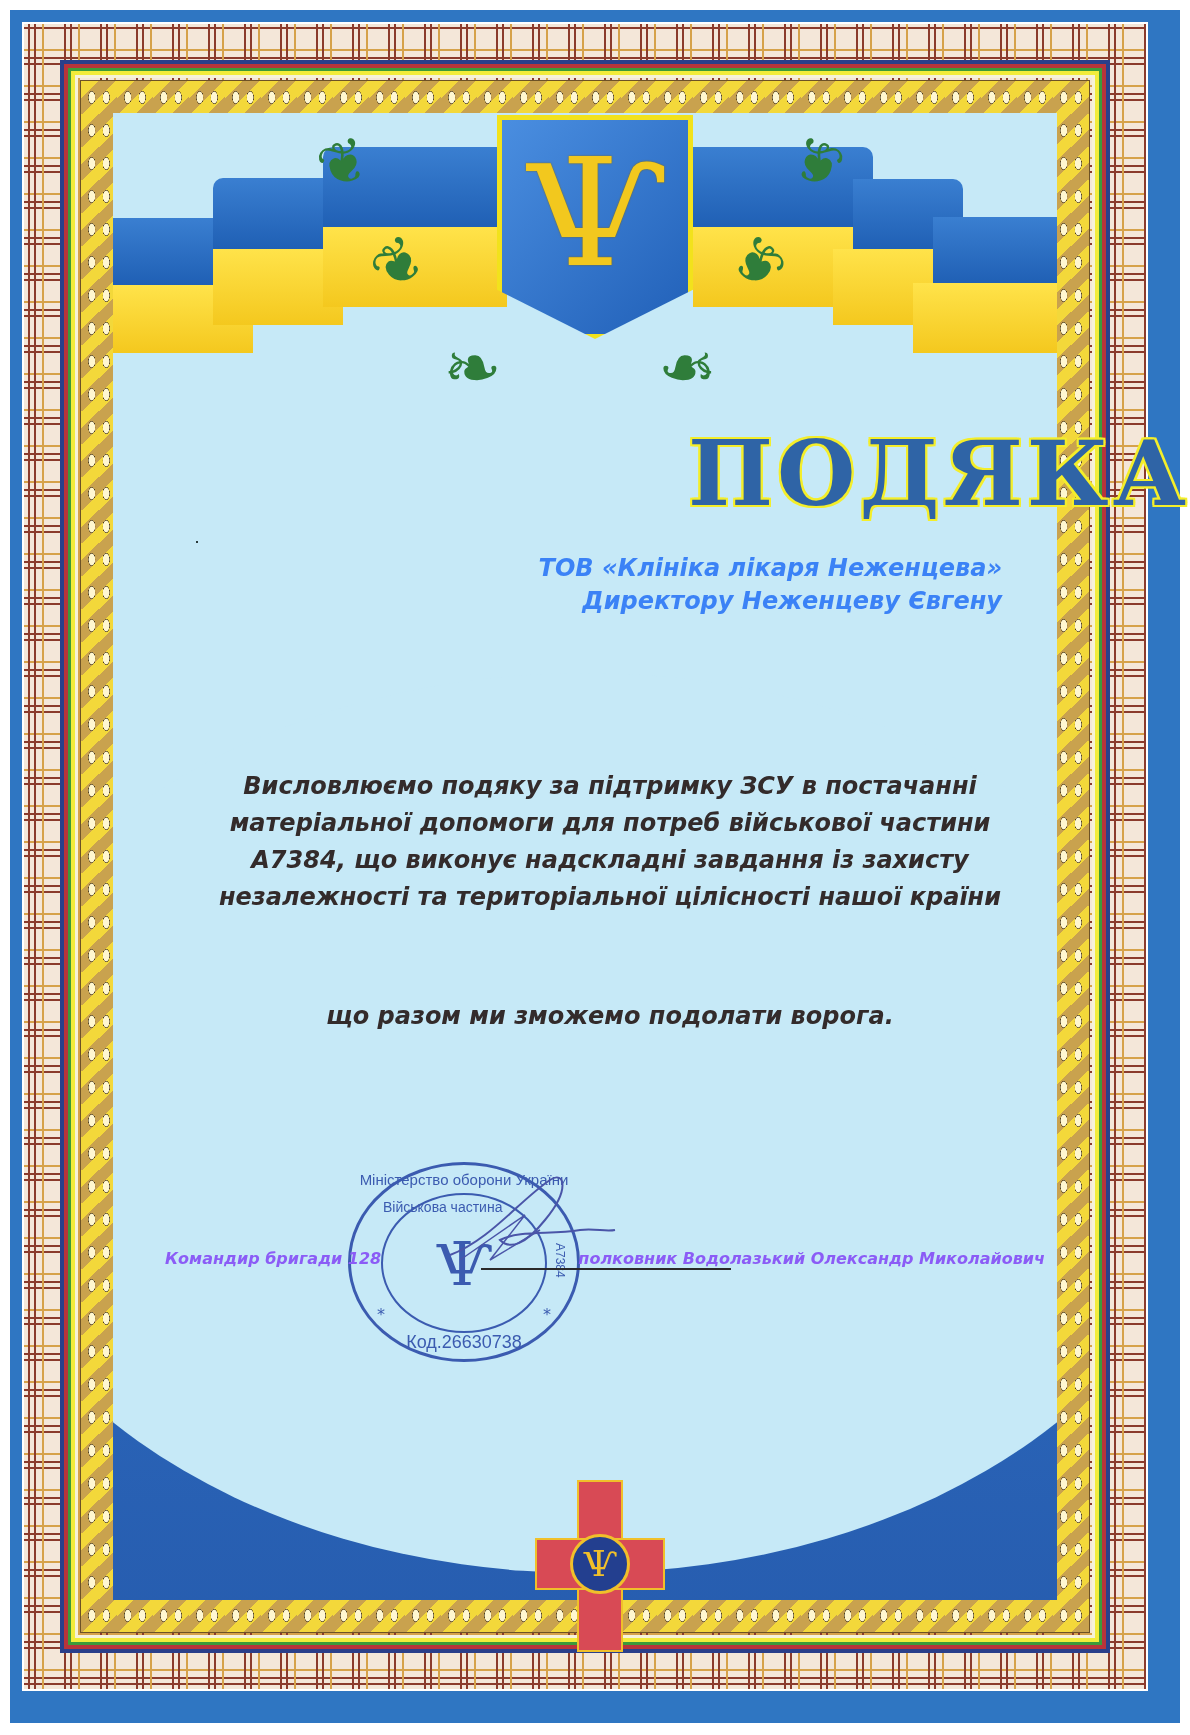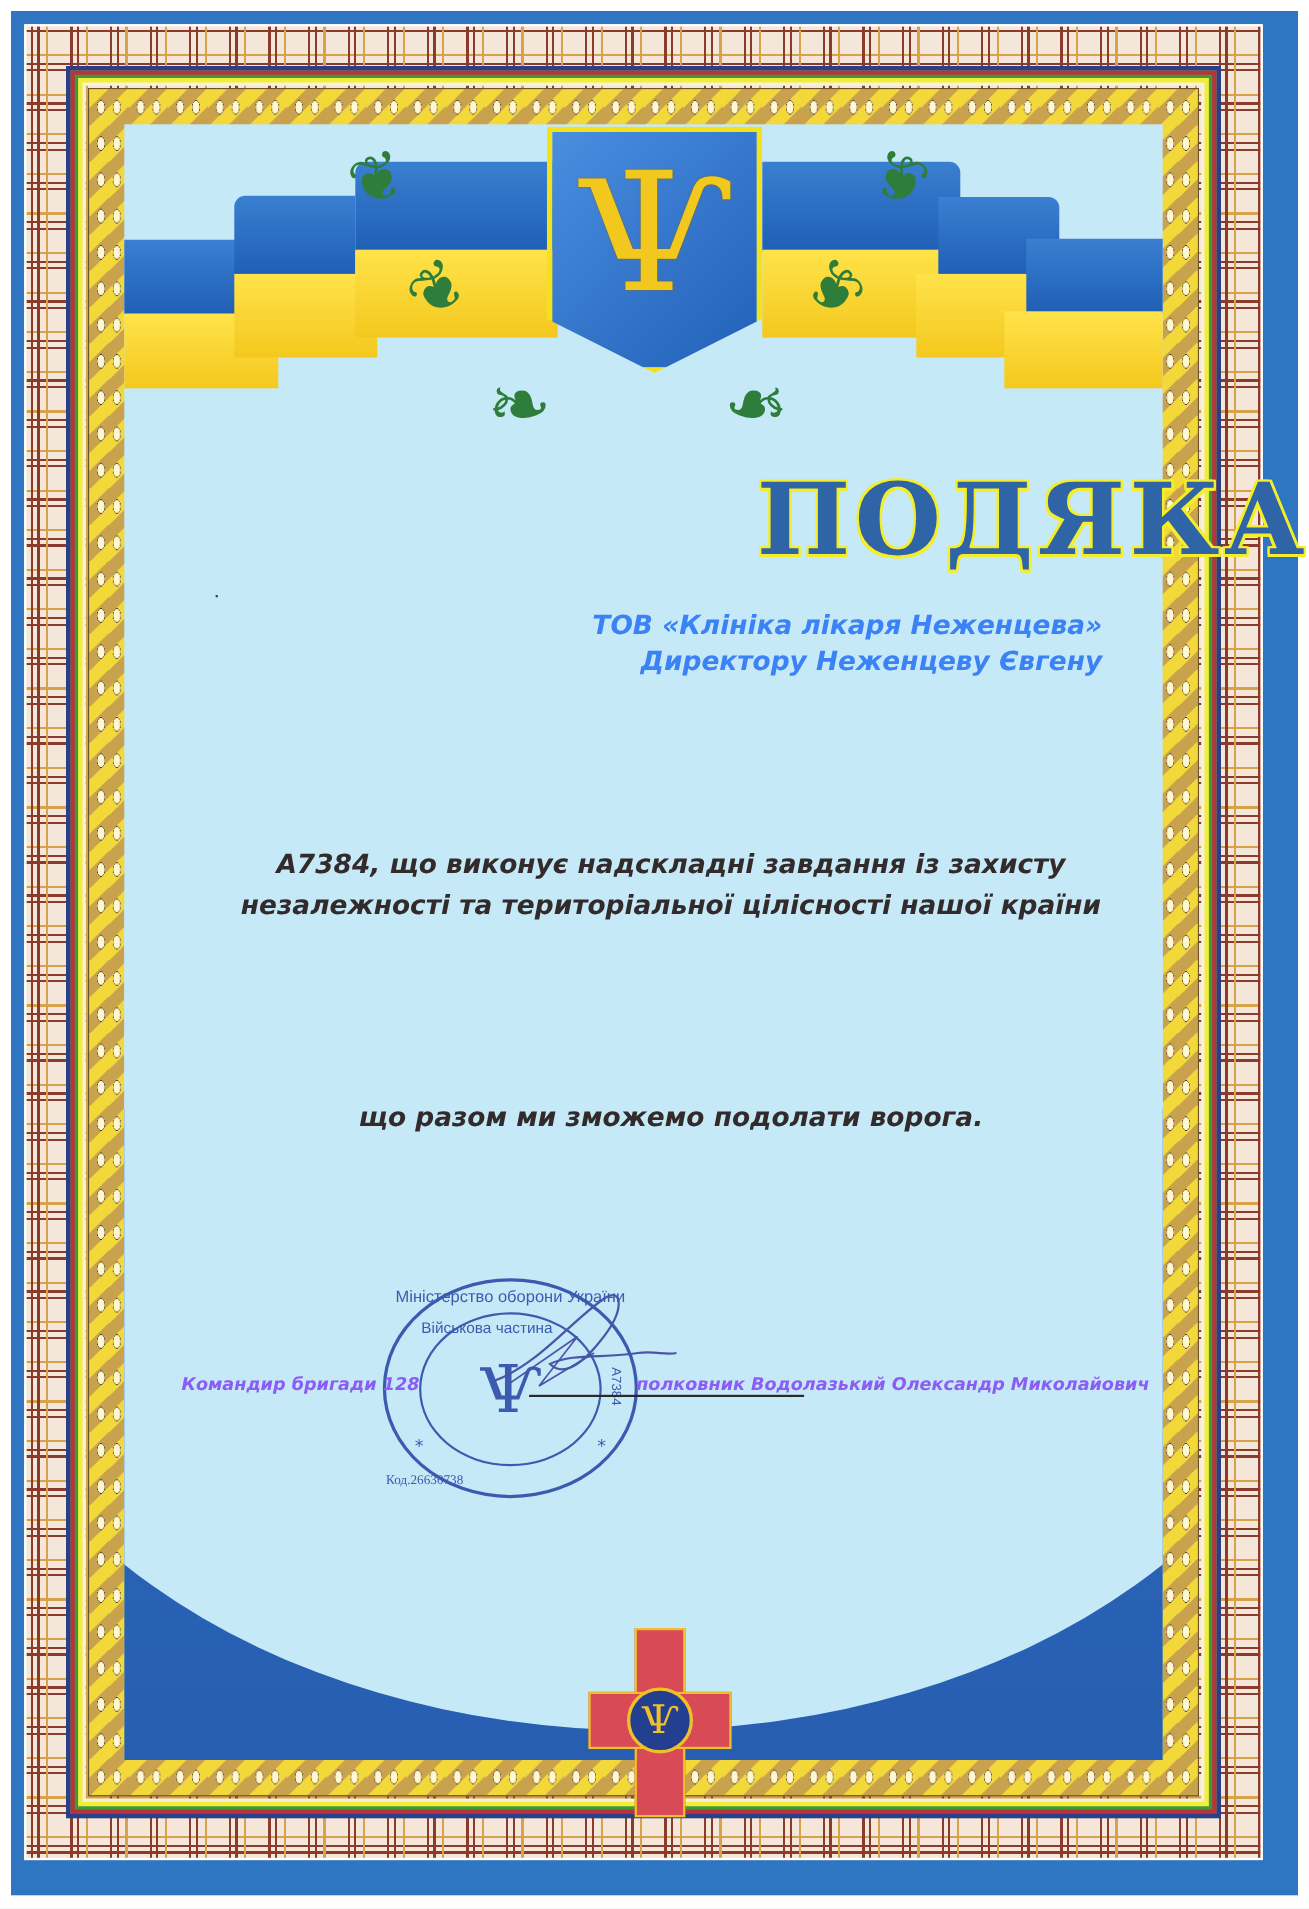--- a/index.html
+++ b/index.html
@@ -88,21 +88,21 @@
   .sig-right { position: absolute; right: 0; top: 0; }
   .sig-line { position: absolute; left: 316px; width: 250px; top: 19px; border-top: 2px solid #2a2a2a; }
 
   .stamp {
     position: absolute; left: 348px; top: 1162px; width: 232px; height: 200px;
     border: 3px solid #3b5bb0; border-radius: 50%; color: #3b5bb0;
   }
   .stamp-inner { position: absolute; left: 30px; top: 28px; width: 166px; height: 140px; border: 2px solid #3b5bb0; border-radius: 50%; }
   .stamp-text-top { position: absolute; left: 0; right: 0; top: 6px; text-align: center; font-size: 15px; font-family: "Liberation Sans", sans-serif; }
   .stamp-text-mid { position: absolute; left: 0; right: 0; top: 26px; text-align: left; font-size: 14px; font-family: "Liberation Sans", sans-serif; }
-  .stamp-text-bot { position: absolute; left: 0; right: 0; bottom: 6px; text-align: left; font-size: 12px; font-family: Liberation Serif, serif; }
+  .stamp-text-bot { position: absolute; left: 0; right: 0; bottom: 6px; text-align: center; font-size: 18px; font-family: Liberation Sans, sans-serif; }
   .stamp-unit { position: absolute; right: 10px; top: 78px; font-size: 12px; writing-mode: vertical-rl; font-family: "Liberation Sans", sans-serif; }
   .stamp-trident { position: absolute; left: 0; right: 0; top: 34px; text-align: center; font-size: 60px; font-family: "DejaVu Serif", serif; }
   .stamp-star-l { position: absolute; left: 26px; top: 140px; font-size: 16px; }
   .stamp-star-r { position: absolute; right: 26px; top: 140px; font-size: 16px; }
   .signature-scribble { position: absolute; left: 430px; top: 1160px; width: 200px; height: 120px; }
 
   .cross-wrap { position: absolute; left: 535px; top: 1480px; width: 130px; height: 172px; }
   .cross-v { position: absolute; left: 42px; top: 0; width: 46px; height: 172px; background: #d84a55; border: 2px solid #f0c02a; }
   .cross-h { position: absolute; left: 0; top: 58px; width: 130px; height: 52px; background: #d84a55; border: 2px solid #f0c02a; }
   .cross-medal { position: absolute; left: 35px; top: 54px; width: 60px; height: 60px; border-radius: 50%; background: #233f8f; border: 3px solid #f0c02a; text-align: center; line-height: 54px; font-size: 36px; color: #f0c02a; font-family: "DejaVu Serif", serif; }
@@ -151,20 +151,22 @@
 <div class="title">ПОДЯКА</div>
 
 <div class="speck"></div>
 
 <div class="recipient">
   <span class="l2">ТОВ «Клініка лікаря Неженцева»</span>
   <span class="l2">Директору Неженцеву Євгену</span>
 </div>
 
 <div class="body-text">
+  <span>Висловлюємо подяку за підтримку ЗСУ в постачанні</span>
+  <span>матеріальної допомоги для потреб військової частини</span>
   <span>А7384, що виконує надскладні завдання із захисту</span>
   <span>незалежності та територіальної цілісності нашої країни</span>
 </div>
 
 <div class="body-text thanks-text">
   <span>що разом ми зможемо подолати ворога.</span>
 </div>
 
 <div class="stamp">
   <div class="stamp-text-top">Міністерство оборони України</div>

